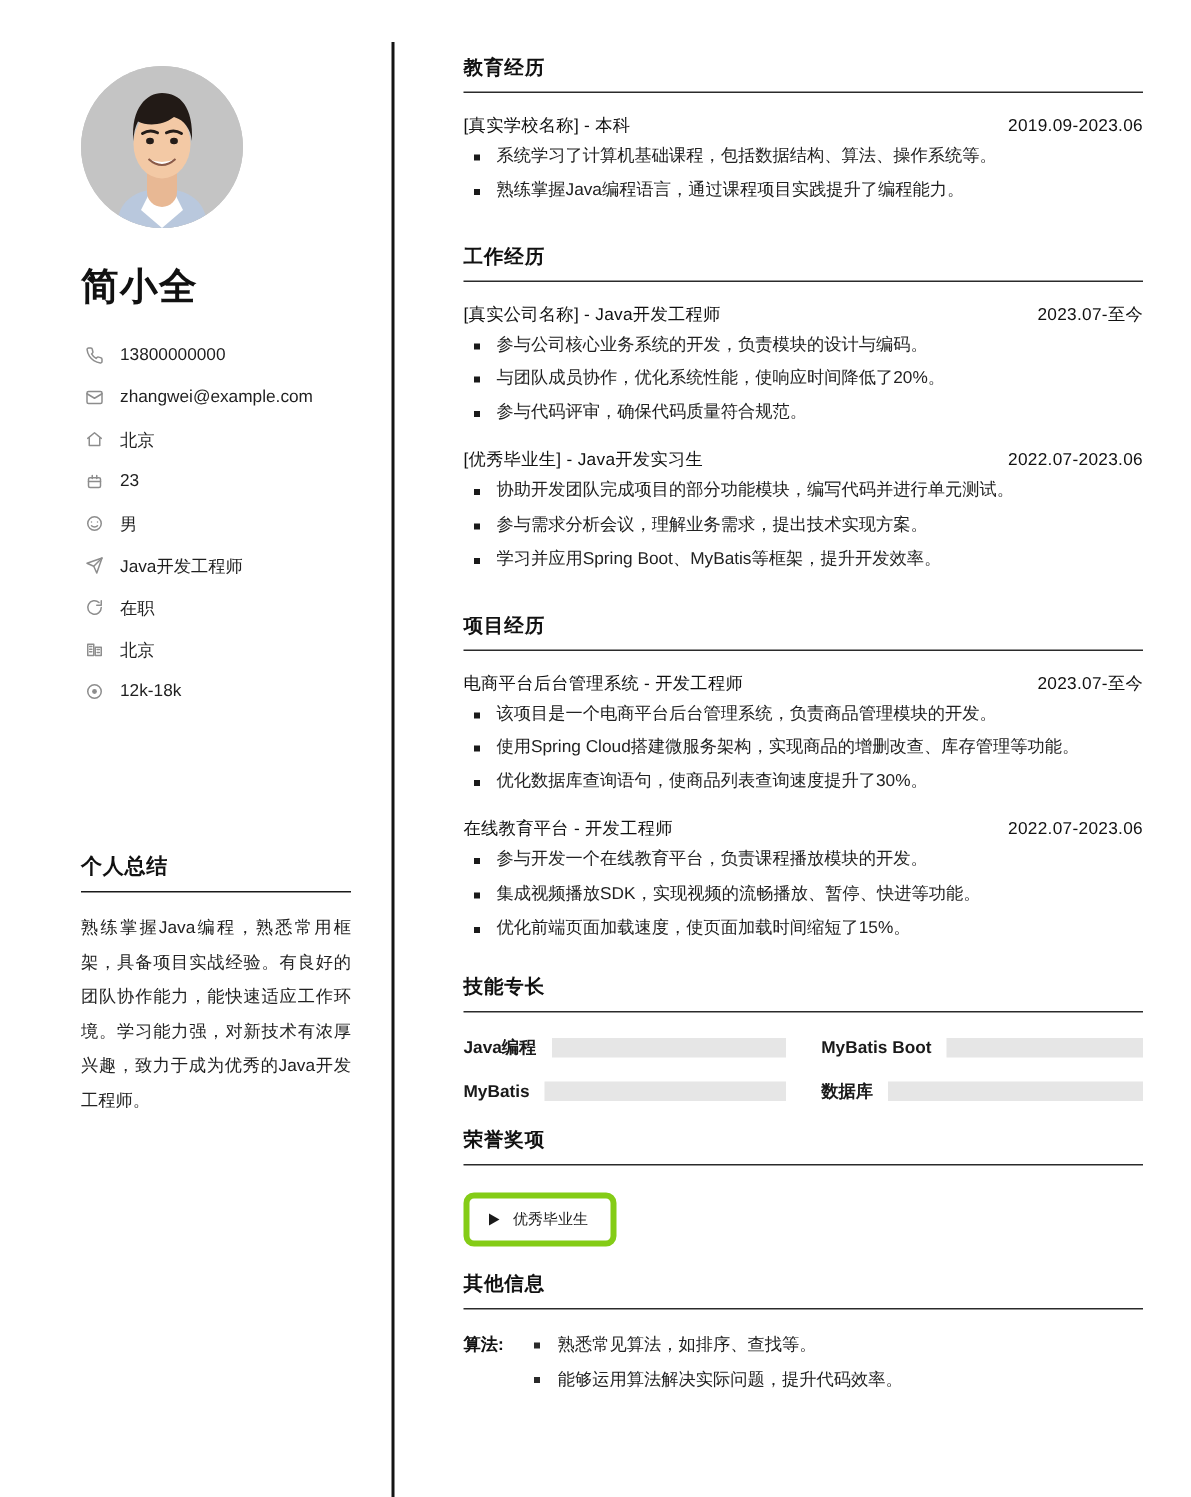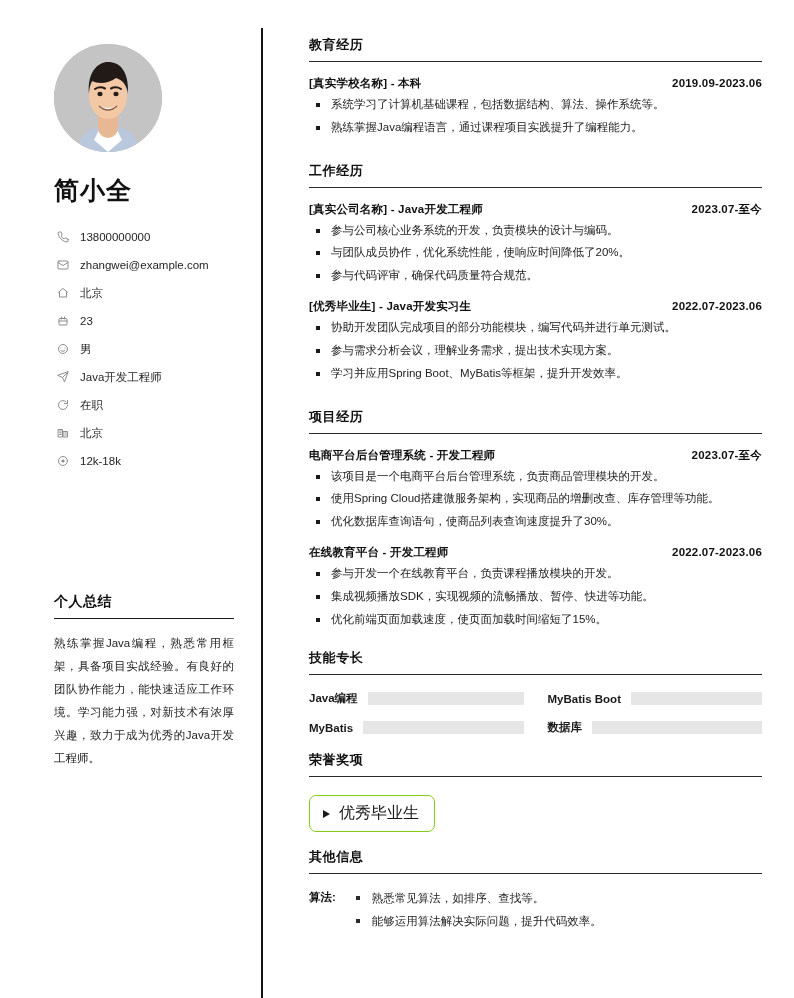--- a/index.html
+++ b/index.html
@@ -81,21 +81,21 @@
     flex: 0 0 17px;
     display: flex;
     align-items: center;
     justify-content: center;
     margin-right: 9px;
     color: #8d8d8d;
   }
   .contact-icon svg { display: block; }
 
   .summary-block {
-    margin: 118px 0 0 9px;
+    margin: 94px 0 0 9px;
     width: 180px;
   }
 
   .side-heading {
     font-size: 14px;
     font-weight: bold;
     color: #111;
     padding-bottom: 7px;
     border-bottom: 1.6px solid #1a1a1a;
     letter-spacing: 0.5px;
@@ -127,21 +127,21 @@
     letter-spacing: 0.6px;
   }
 
   .entry { margin-top: 14px; }
 
   .entry-head {
     display: flex;
     justify-content: space-between;
     align-items: baseline;
     font-size: 11.5px;
-    font-weight: bold;
+    font-weight: normal;
     color: #111;
   }
   .entry-title { letter-spacing: 0.2px; }
   .entry-date { white-space: nowrap; padding-left: 12px; letter-spacing: 0.2px; }
 
   .bullets { list-style: none; margin-top: 5px; }
 
   .bullet {
     position: relative;
     padding-left: 22px;
@@ -204,24 +204,24 @@
     background: #1c1c1c;
     transform: skewX(-20deg);
   }
 
   
   .awards-row { margin-top: 18px; display: flex; gap: 10px; }
   .award-badge {
     display: inline-flex;
     align-items: center;
     gap: 9px;
-    border: 1px solid #84cc16;
+    border: 4px solid #84cc16;
     border-radius: 7px;
     padding: 7px 15px 7px 13px;
-    font-size: 16px;
+    font-size: 10px;
     color: #1a1a1a;
     background: #fff;
   }
   .award-arrow {
     width: 0; height: 0;
     border-left: 7px solid #1a1a1a;
     border-top: 4.5px solid transparent;
     border-bottom: 4.5px solid transparent;
   }
 

